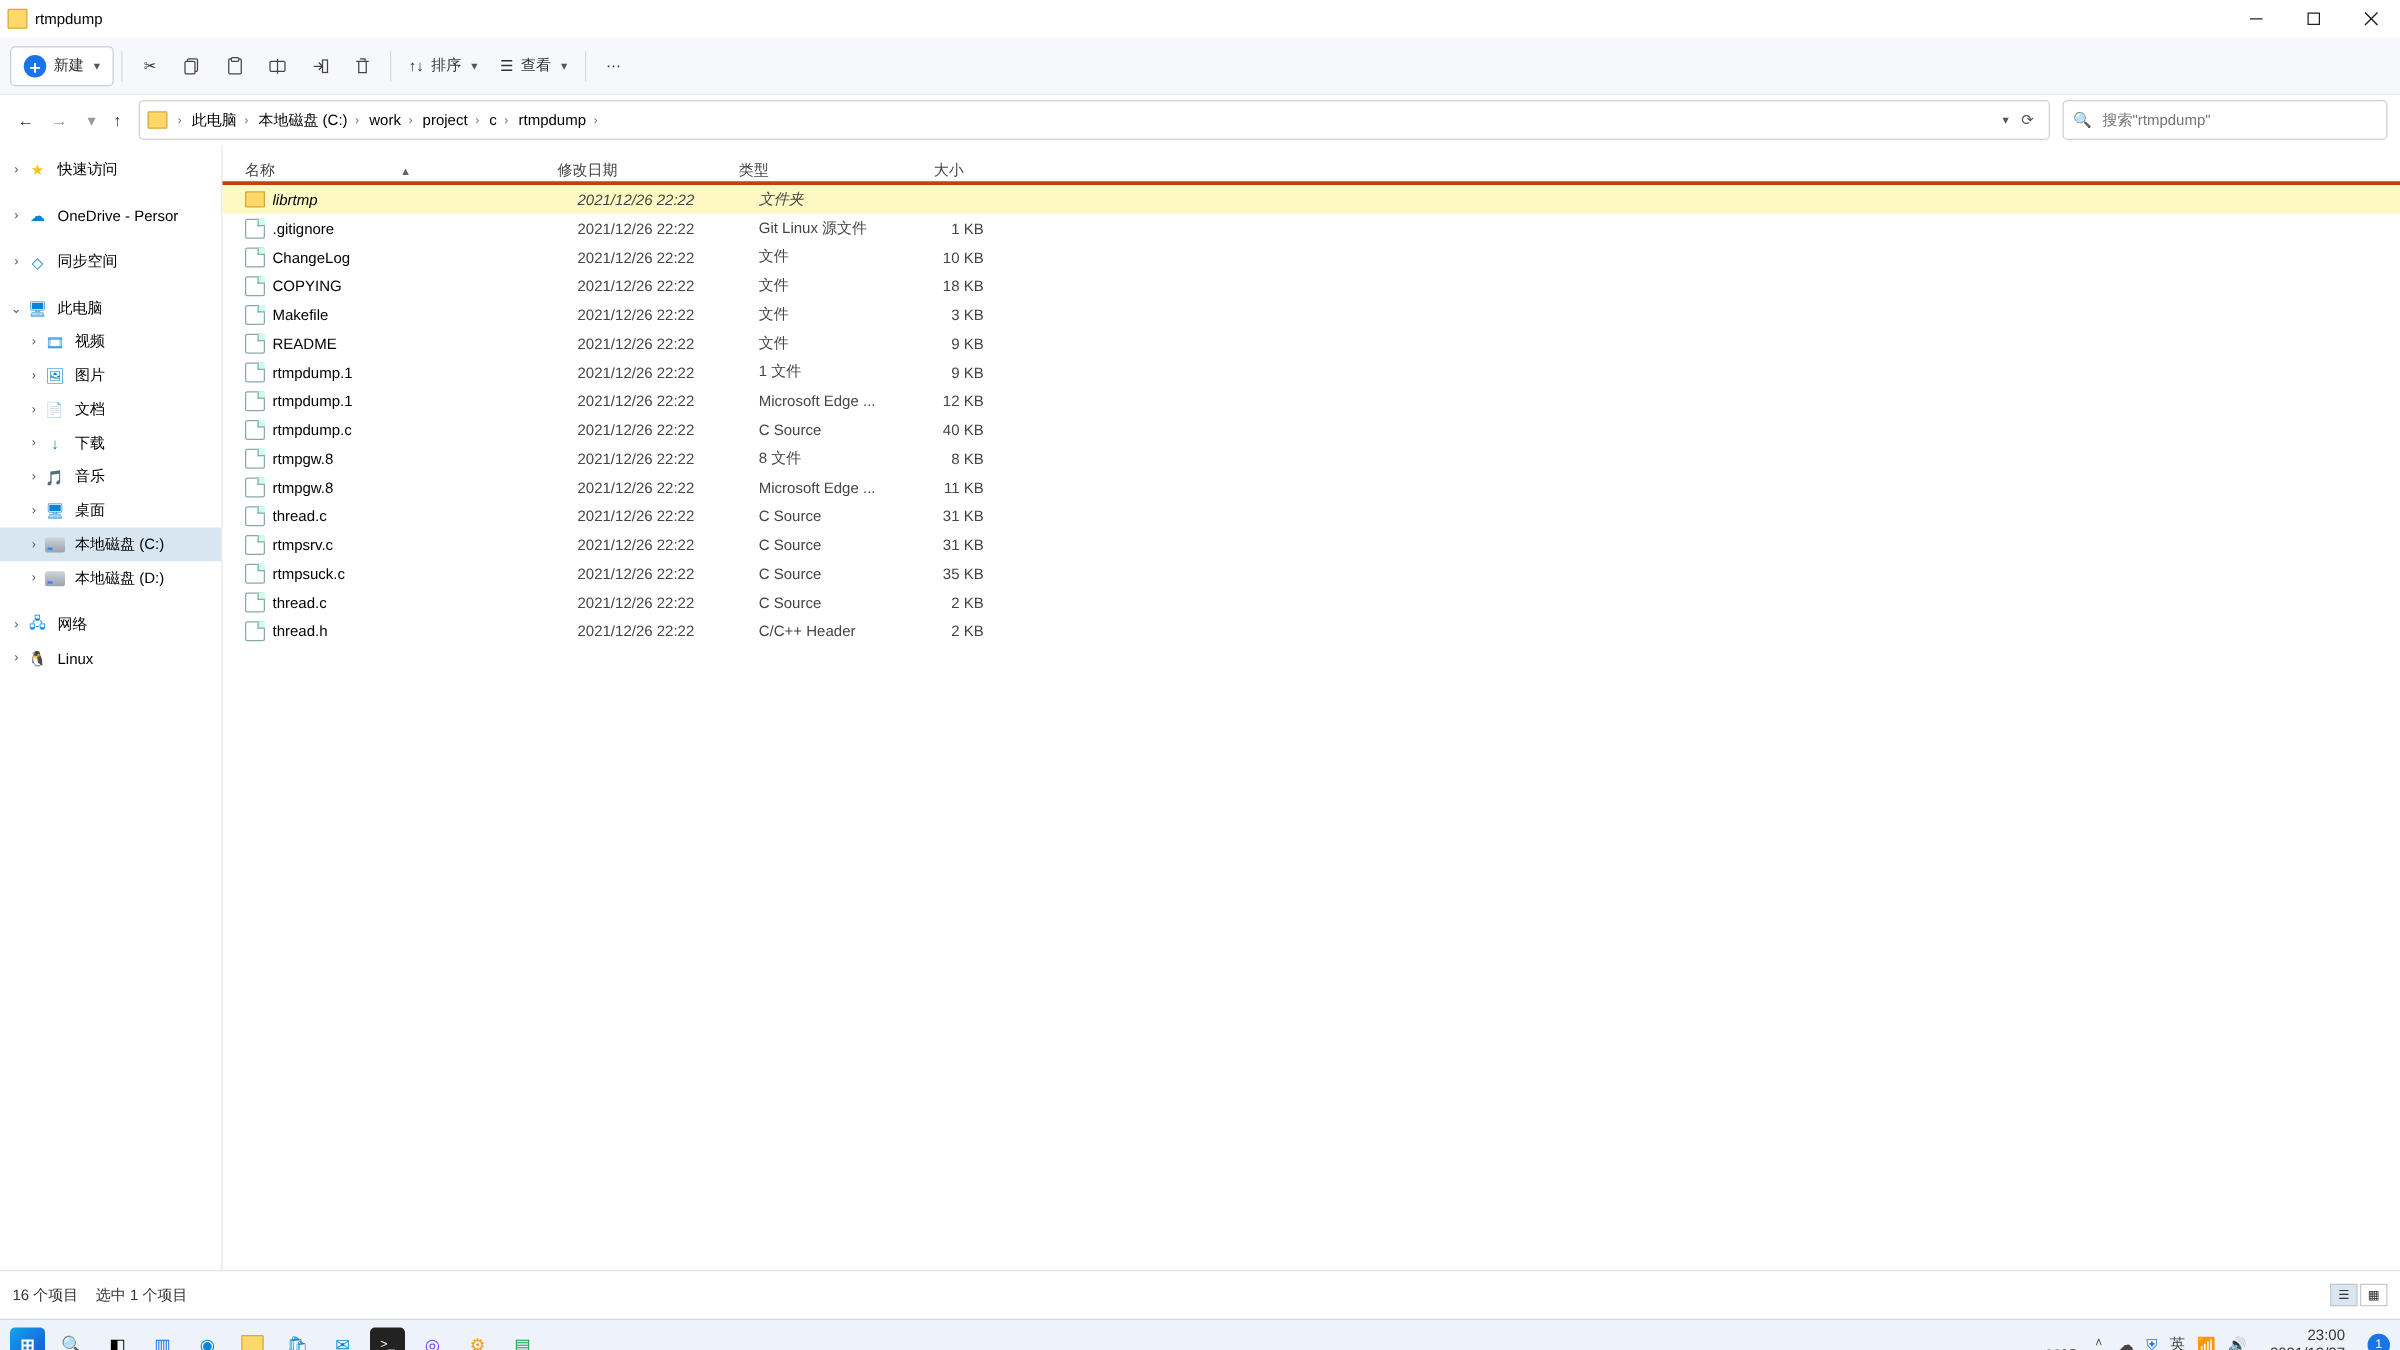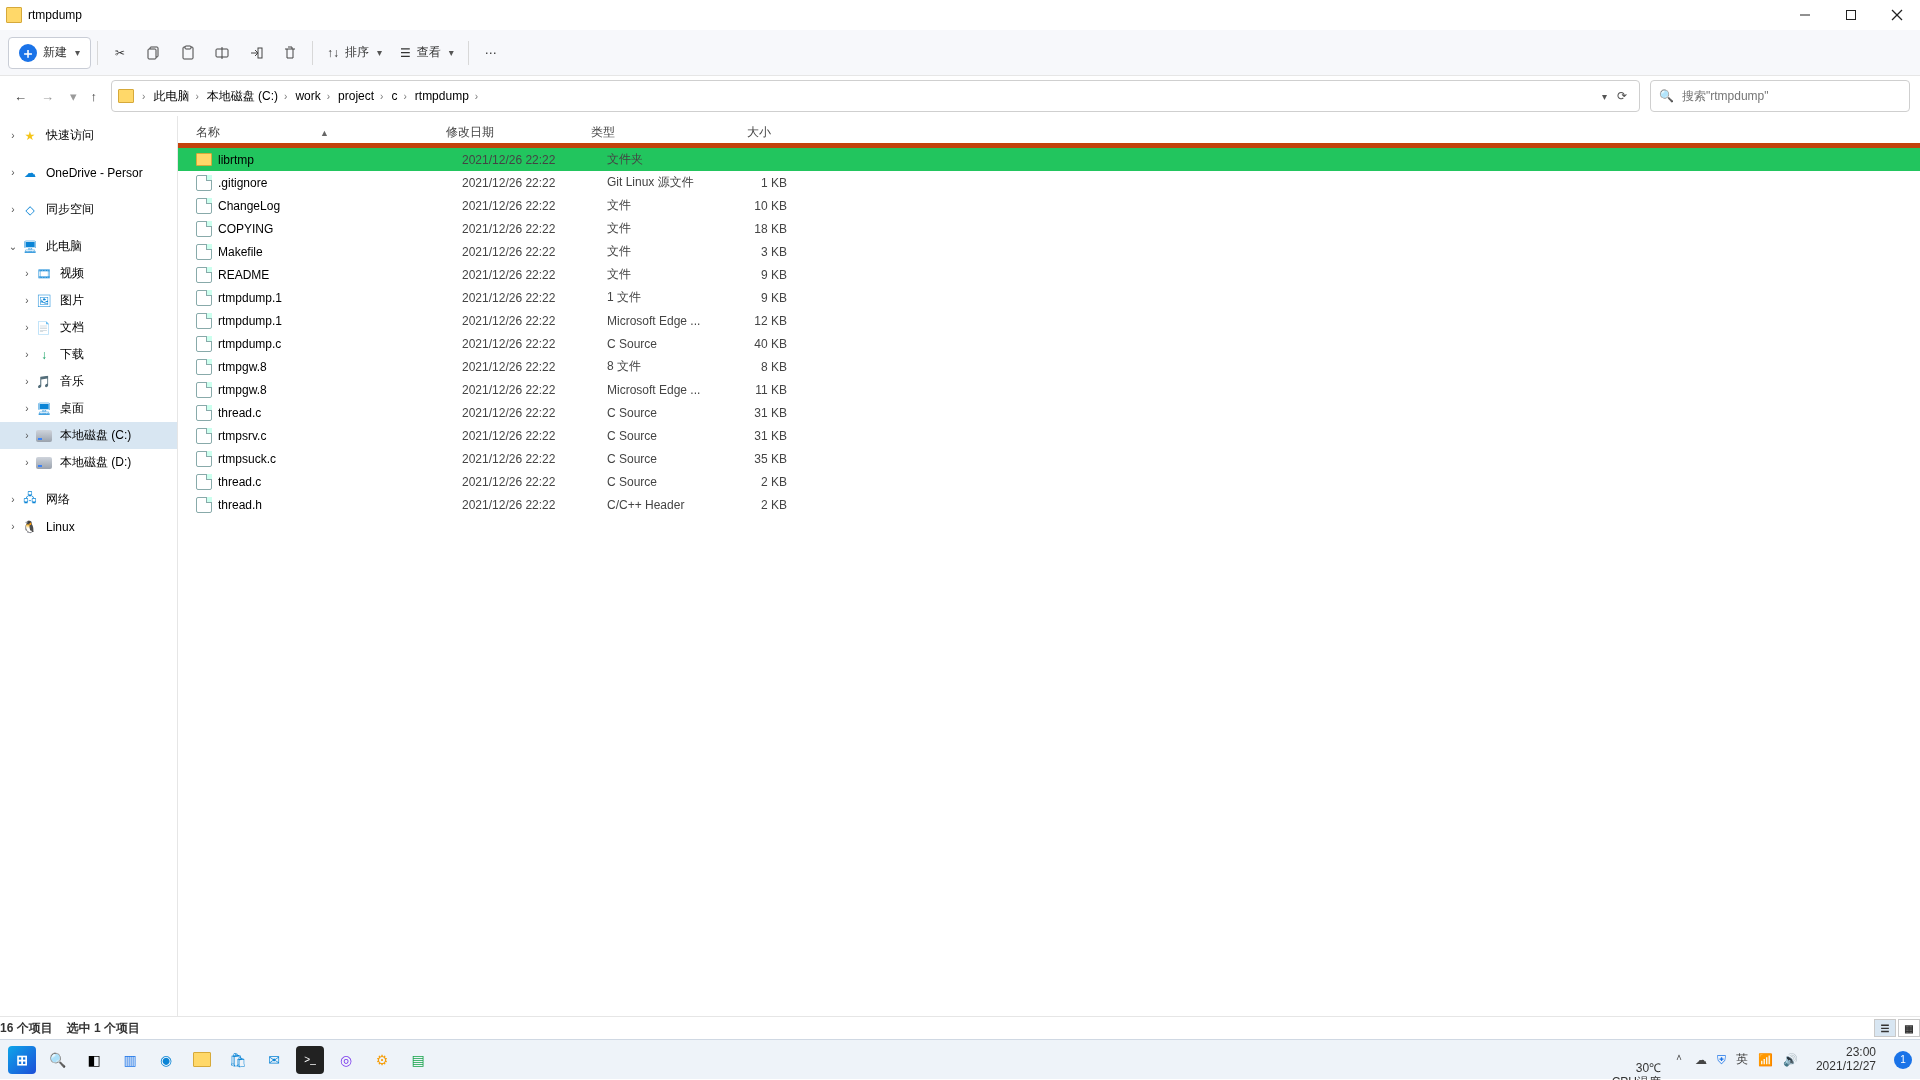--- a/index.html
+++ b/index.html
@@ -45,40 +45,40 @@
 .ico-star { color:#f5c518; }
 .ico-blue { color:#0a84d6; }
 .ico-drive { background:linear-gradient(#cfd4dc,#9aa2ad); border-radius:2px; width:16px; height:12px; position:relative; }
 .ico-drive::after { content:""; position:absolute; left:2px; bottom:2px; width:4px; height:2px; background:#3b82f6; }
 .ico-music { color:#ff6a00; }
 .ico-down { color:#0a9c5b; }
 .side-gap { height:10px; }
 
 
 .filepane { flex:1; display:flex; flex-direction:column; padding-top:6px; }
-.cols { display:flex; align-items:center; height:26px; border-bottom:5px solid #c2410c; color:#444; padding-left:18px; }
+.cols { display:flex; align-items:flex-end; height:26px; border-bottom:3px solid #c2410c; color:#444; padding-left:18px; }
 .col-name { width:250px; display:flex; align-items:center; gap:60px;}
 .col-name .sort { font-size:9px; color:#666; margin-left:40px;}
 .col-date { width:145px; }
 .col-type { width:120px; }
 .col-size { width:70px; text-align:right; padding-right:10px;}
 .rows { }
 .row { display:flex; align-items:center; height:23px; padding-left:18px; }
-.row.selected { background:#22c55e; }
+.row.selected { background:#fef9c3;font-style:italic; }
 .fico { width:16px; height:16px; margin-right:6px; display:flex; align-items:center; justify-content:center; font-size:11px; }
 .fico.folder { background:#ffd869; border:1px solid #d6a93a; border-radius:1px; width:16px; height:13px; }
 .fico.file { border:1px solid #8aa; border-radius:2px; background:#fff; position:relative;}
 .fico.file::after{content:"";position:absolute;right:-1px;top:-1px;width:5px;height:5px;background:#cfe;border-left:1px solid #8aa;border-bottom:1px solid #8aa;}
 .cell-name { width:244px; overflow:hidden; text-overflow:ellipsis; white-space:nowrap; }
 .cell-date { width:145px; color:#444; }
 .cell-type { width:120px; color:#444; overflow:hidden; text-overflow:ellipsis; white-space:nowrap;}
 .cell-size { width:70px; text-align:right; color:#444; padding-right:10px;}
 
 
-.statusbar { height:23px; border-top:1px solid #e6e6e6; display:flex; align-items:center; padding:0 0; font-size:12px; color:#333;font-weight:bold; }
+.statusbar { height:39px; border-top:1px solid #e6e6e6; display:flex; align-items:center; padding:0 10px; font-size:12px; color:#333; }
 .statusbar .spacer { flex:1; }
 .view-toggle { display:flex; gap:2px; }
 .view-toggle .vbtn { width:22px; height:18px; border:1px solid #c9c9c9; display:flex; align-items:center; justify-content:center; font-size:10px; background:#fff;}
 .view-toggle .vbtn.active { background:#d8e6f2; }
 
 
 .taskbar { height:40px; background:#eef3f9; border-top:1px solid #cfd8e3; display:flex; align-items:center; padding:0 8px; }
 .task-left { display:flex; align-items:center; gap:8px; }
 .tb-ico { width:28px; height:28px; border-radius:4px; display:flex; align-items:center; justify-content:center; font-size:14px; }
 .tb-start { background:linear-gradient(135deg,#0ea5e9,#1d4ed8); color:#fff; font-weight:bold; border-radius:4px;}

